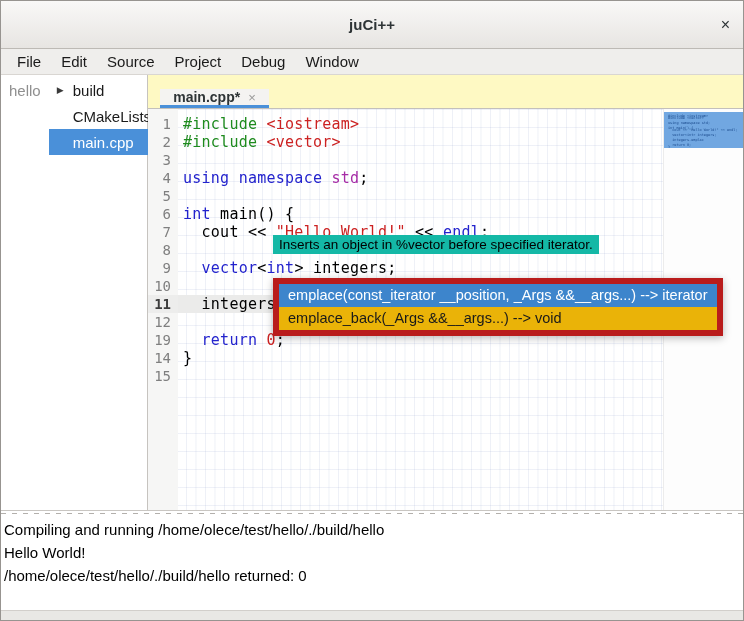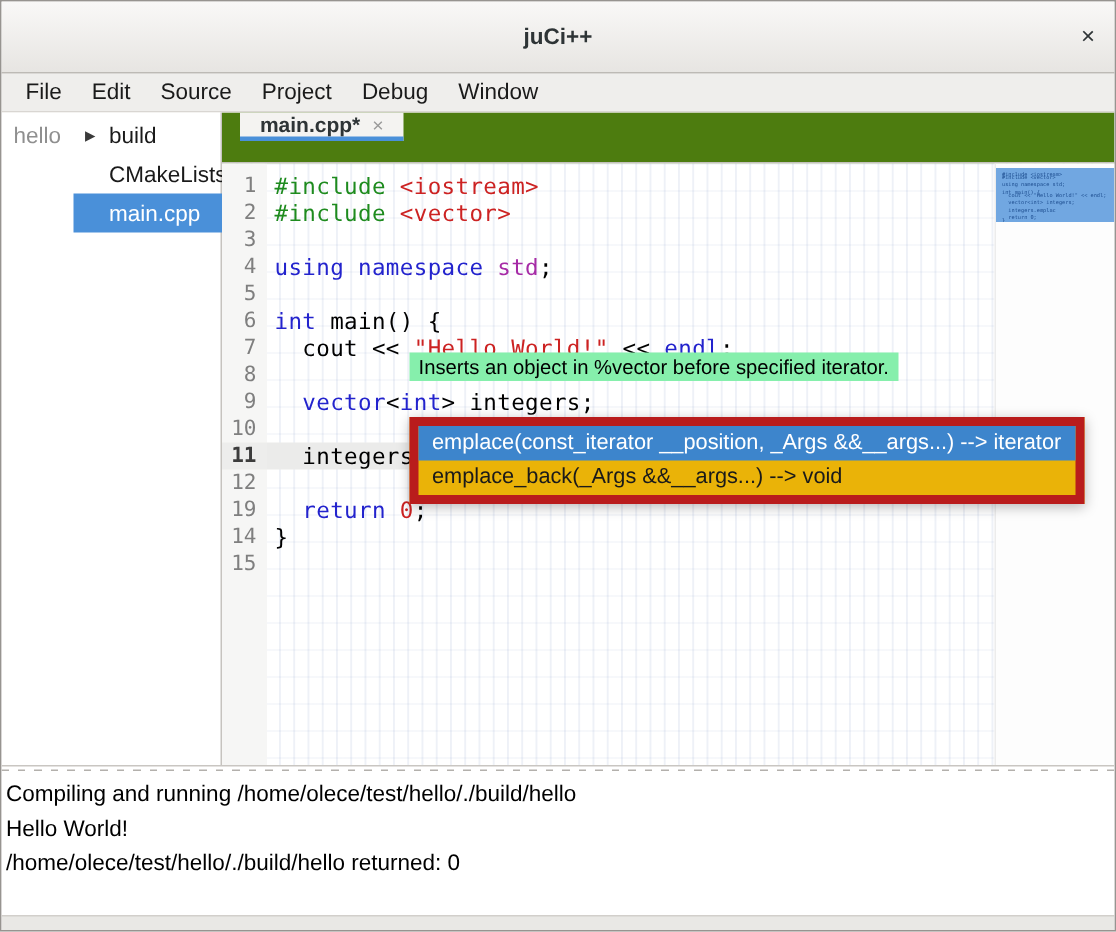--- a/index.html
+++ b/index.html
@@ -35,22 +35,22 @@
   .tree{ padding-top:2px; }
   .tree-row{ height:26px; display:flex; align-items:center; color:#1a1a1a; }
   .tree-row .expander{ width:16px; padding-left:8px; font-size:9px; color:#3a3a3a; }
   .tree-row .spacer{ width:24px; }
   .tree-row.has-expander .spacer{ width:8px; }
   .tree-row .lbl{ white-space:nowrap; }
   .tree-row.selected{ background:#4a90d9; color:#fff;text-align:right; }
   
   .editor-pane{ flex:1; display:flex; flex-direction:column; position:relative; overflow:hidden; }
   .tabbar{
-    height:34px; background:#4d7c0f; border-bottom:1px solid #c3c0bc;
-    display:flex; align-items:flex-start;
+    height:34px; background:#fef9c3; border-bottom:1px solid #c3c0bc;
+    display:flex; align-items:flex-end;
   }
   .tab{
     margin-left:12px; width:109px; background:#f4f3f1;
     border-bottom:3px solid #4a90d9;
     display:flex; align-items:center; justify-content:center; gap:8px;
   }
   .tab .tab-label{ font-size:14px; font-weight:bold; color:#2e3436; }
   .tab .tab-close{ font-size:13px; color:#9a9a9a; }
   .editor{
     flex:1; position:relative; overflow:hidden;
@@ -83,21 +83,21 @@
   .minimap{ position:absolute; top:0; right:0; bottom:0; width:80px; background:#fdfdfd; border-left:1px solid #ececec; }
   .minimap-view{
     position:absolute; top:3px; left:0; right:0; height:36px; background:#71a7e1;
     overflow:hidden; padding:3px 0 0 4px;
     font-family:"DejaVu Sans Mono", monospace; font-size:3.5px; line-height:2.4px;
     color:#1d4d8f; white-space:pre;
   }
   
   .doc-tooltip{
     position:absolute; left:125px; top:160px; height:19px;
-    background:#86efac; color:#000; padding:0 6px;
+    background:#14b8a6; color:#000; padding:0 6px;
     font-size:13.5px; font-weight:500; line-height:19px; white-space:nowrap; z-index:5;
   }
   .completion{
     position:absolute; left:125px; top:203px; z-index:6;
     background:#eab308; border:6px solid #b91c1c; box-shadow:0 2px 8px rgba(0,0,0,0.28);
   }
   .completion-item{
     font-size:14.5px; color:#1a1a1a; padding:2px 9px; white-space:nowrap; line-height:19px;
   }
   .completion-item.selected{ background:#3d85cc; color:#fff; }

